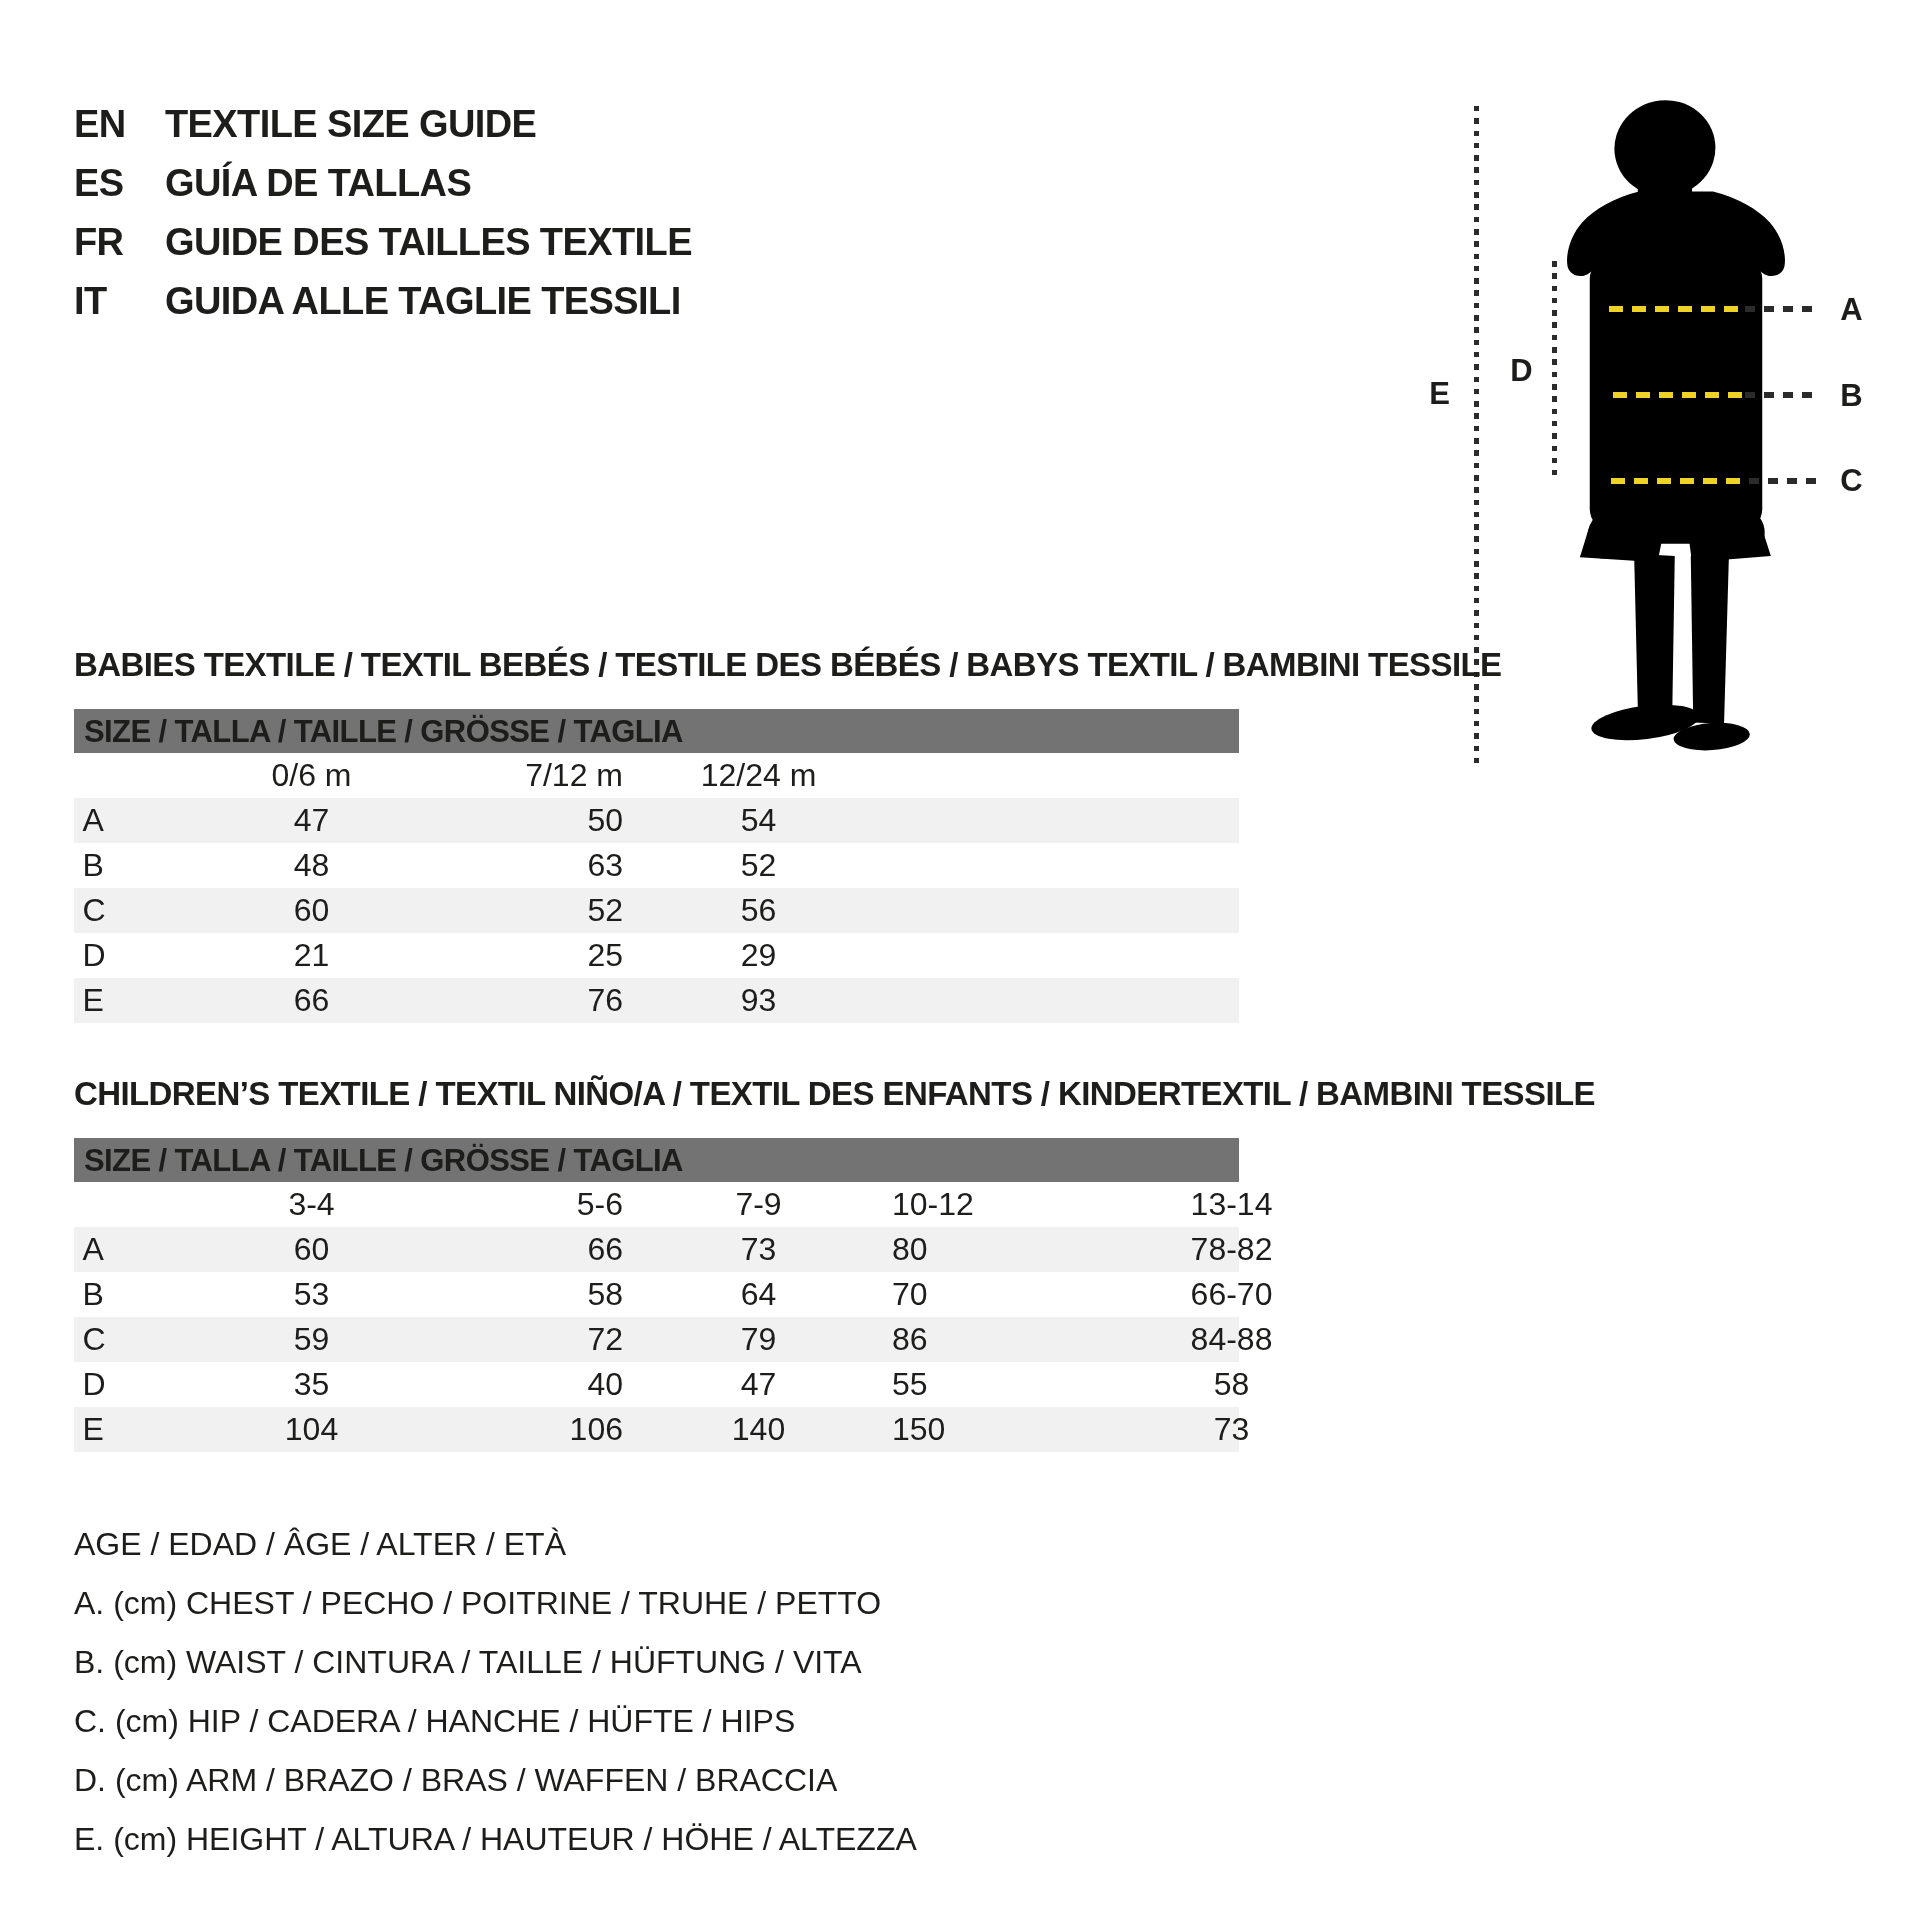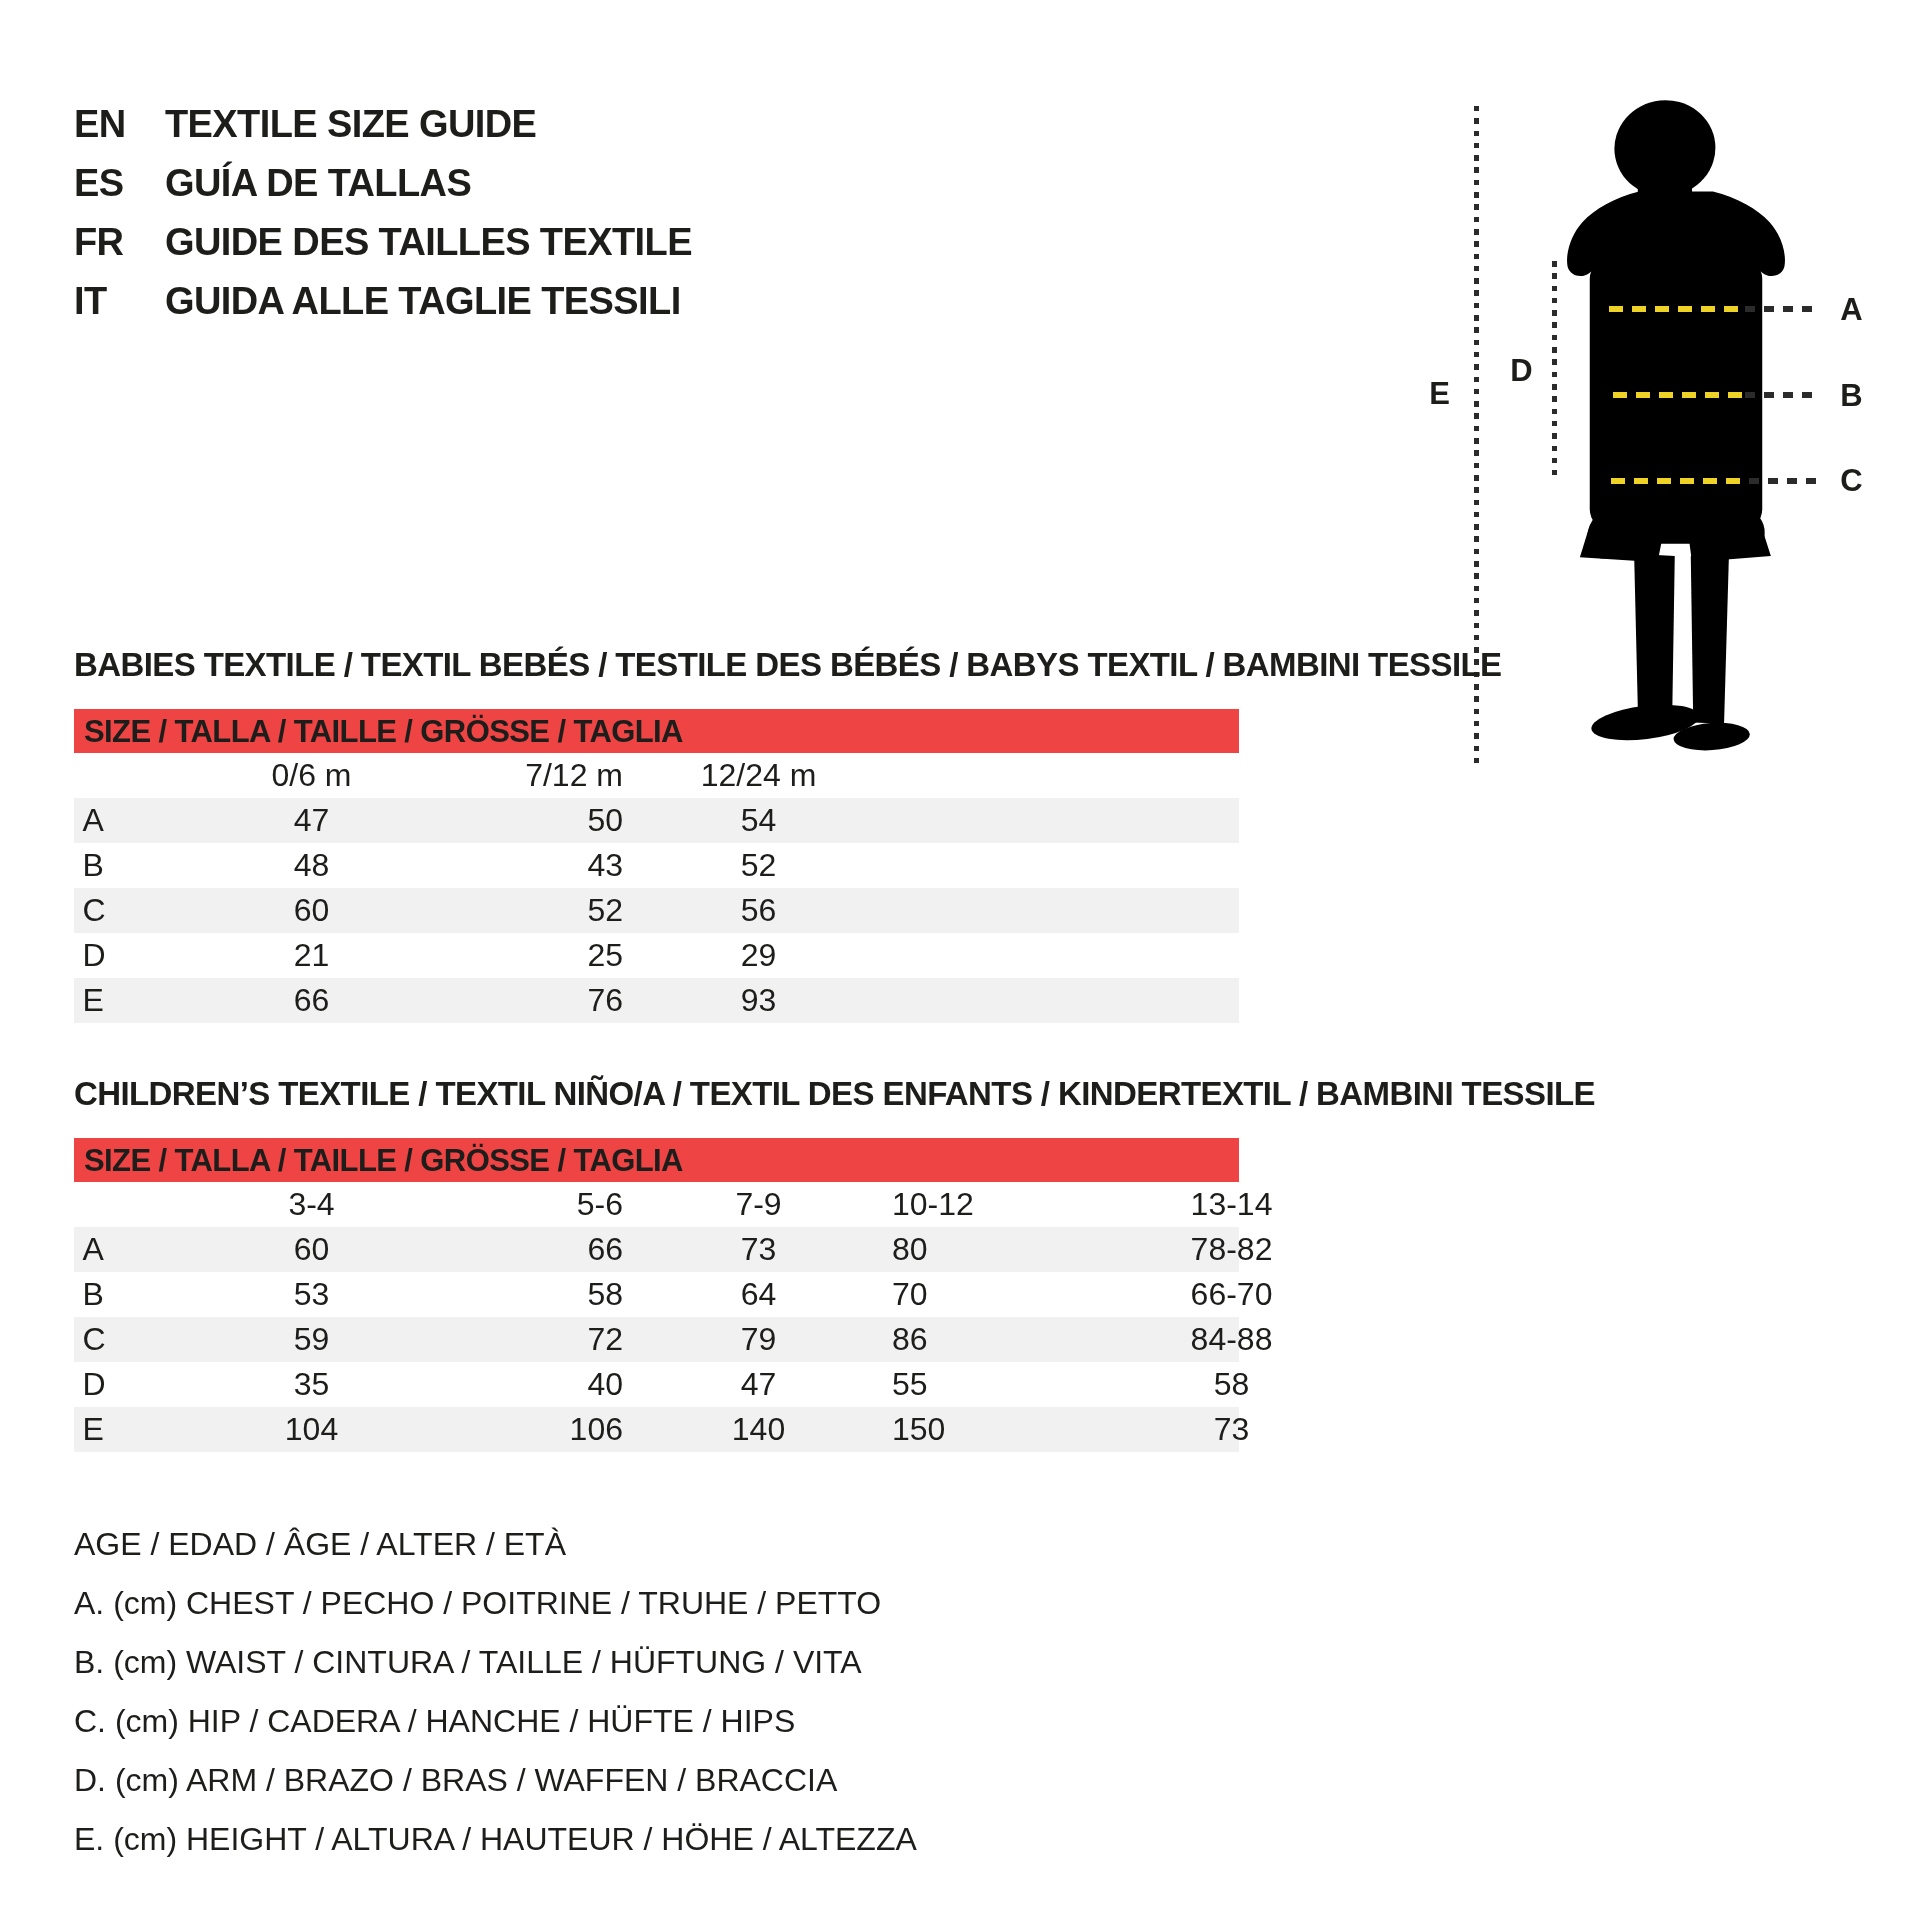--- a/index.html
+++ b/index.html
@@ -16,21 +16,21 @@
   
   .vdots{position:absolute;width:5px;background-image:repeating-linear-gradient(180deg,#2b2b2b 0 5.5px,transparent 5.5px 12.3px);}
   .figure-svg{position:absolute;left:1565px;top:99px;}
   .hline{position:absolute;height:5.5px;}
   .hline.yellow{background-image:repeating-linear-gradient(90deg,#efd226 0 13.6px,transparent 13.6px 23px);}
   .hline.dark{background-image:repeating-linear-gradient(90deg,#2b2b2b 0 10px,transparent 10px 19px);}
   .measure-label{position:absolute;width:55px;text-align:center;font-size:31px;font-weight:700;line-height:43px;}
   
   .section-heading{position:absolute;left:74px;font-size:33px;font-weight:700;letter-spacing:-0.6px;line-height:37px;white-space:nowrap;}
   
-  .size-bar{position:absolute;left:74px;width:1165px;height:44px;background:#ef4444;
+  .size-bar{position:absolute;left:74px;width:1165px;height:44px;background:#737373;
     font-size:31px;font-weight:700;letter-spacing:-0.6px;line-height:46px;padding-left:10px;box-sizing:border-box;}
   .trow{position:absolute;left:74px;width:1165px;height:45px;line-height:45px;font-size:32px;}
   .trow.stripe{background:#f1f1f2;}
   .trow .rlabel{position:absolute;left:8.6px;}
   .trow .c0{position:absolute;left:148px;width:179px;text-align:center;}
   .trow .c1{position:absolute;left:370px;width:179px;text-align:right;}
   .trow .c2{position:absolute;left:595px;width:179px;text-align:center;}
   .trow .c3{position:absolute;left:818px;width:179px;}
   .trow .c4{position:absolute;left:1068px;width:179px;text-align:center;}
   
@@ -103,21 +103,21 @@
   </div>
   <div class="trow stripe" style="top:798px;">
     <span class="rlabel">A</span>
     <span class="c0">47</span>
     <span class="c1">50</span>
     <span class="c2">54</span>
   </div>
   <div class="trow" style="top:843px;">
     <span class="rlabel">B</span>
     <span class="c0">48</span>
-    <span class="c1">43</span>
+    <span class="c1">63</span>
     <span class="c2">52</span>
   </div>
   <div class="trow stripe" style="top:888px;">
     <span class="rlabel">C</span>
     <span class="c0">60</span>
     <span class="c1">52</span>
     <span class="c2">56</span>
   </div>
   <div class="trow" style="top:933px;">
     <span class="rlabel">D</span>

